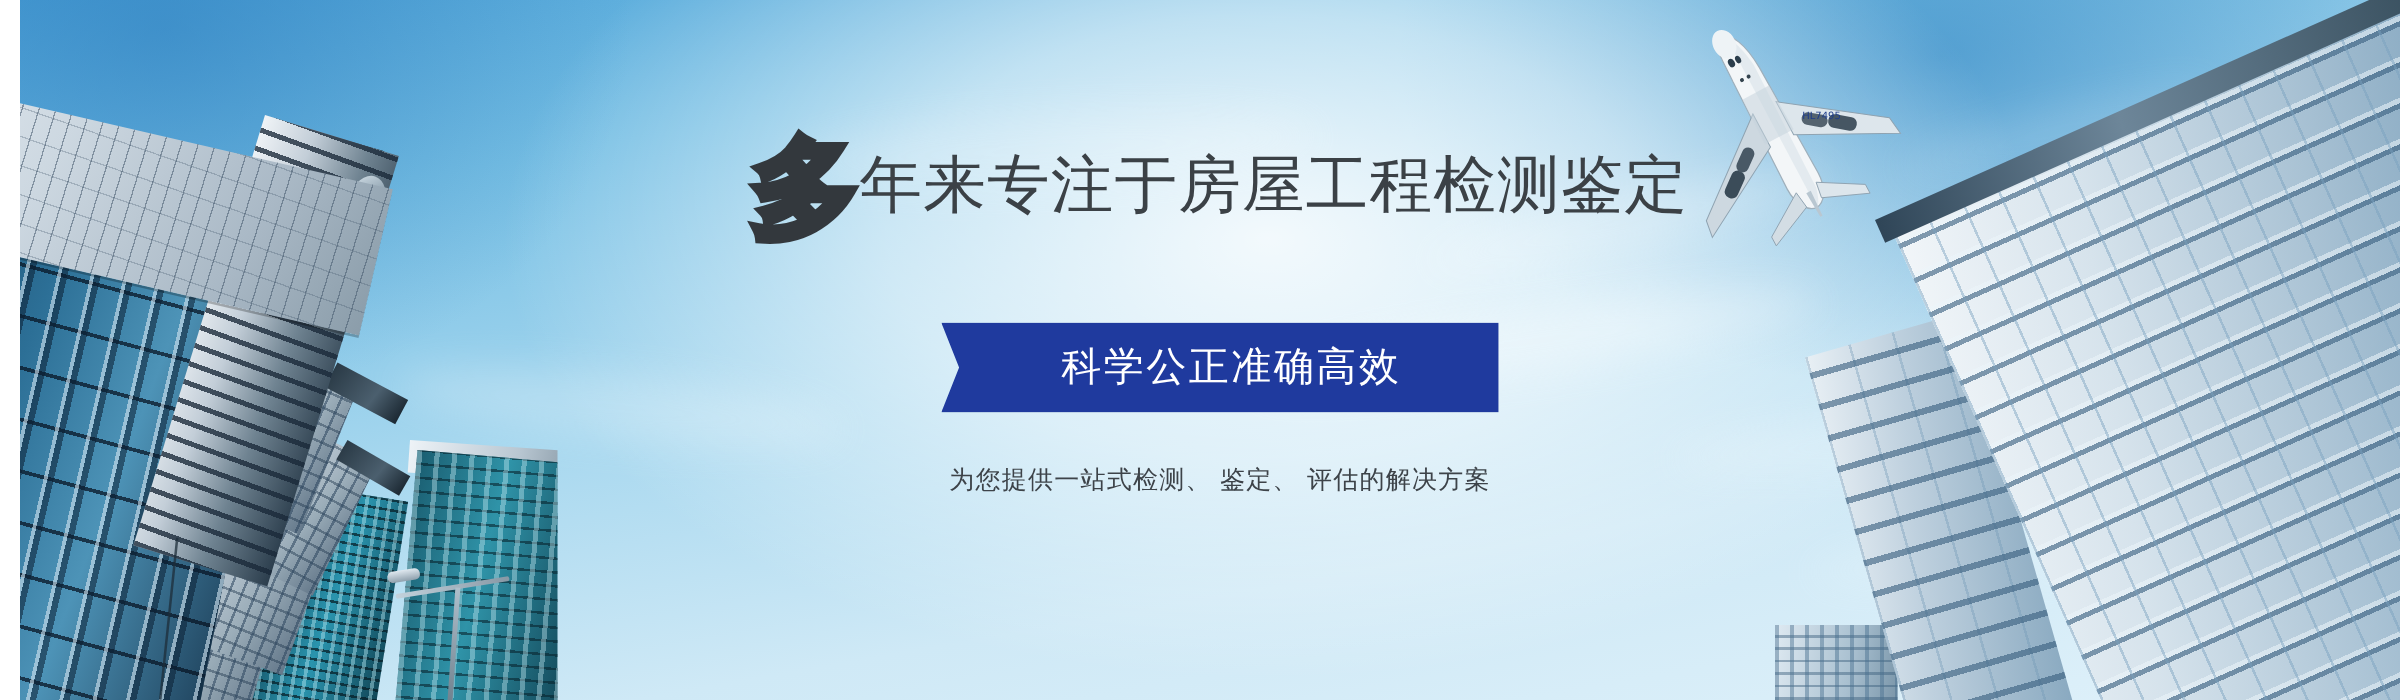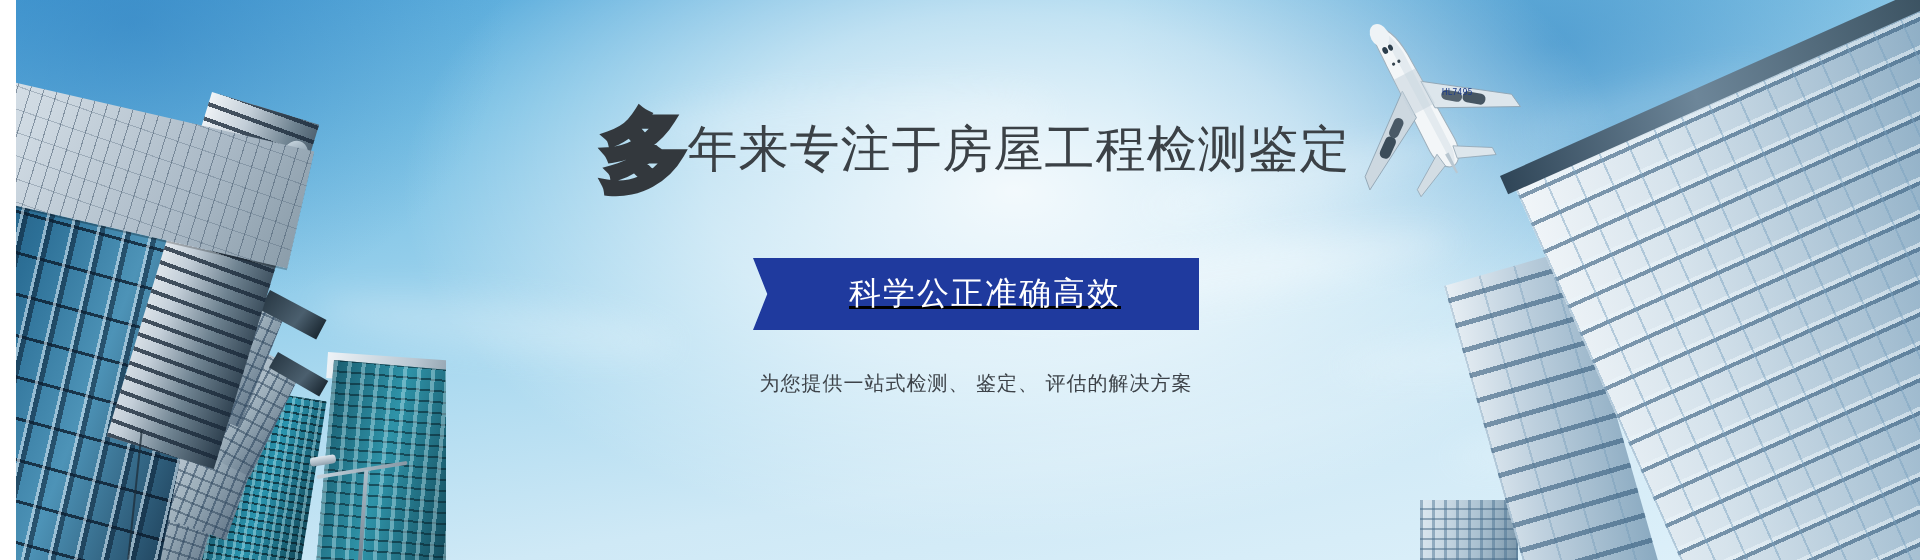--- a/index.html
+++ b/index.html
@@ -327,21 +327,20 @@
     display: flex;
     align-items: center;
     justify-content: center;
     clip-path: polygon(0 0, 100% 0, 100% 100%, 0 100%, 3.2% 50%);
     box-shadow: 0 1px 2px rgba(0,0,0,.10);
   }
   .ribbon-inner {
     display: flex;
     align-items: center;
     padding-left: 18px;
-    text-decoration: underline;
   }
   .ribbon-word {
     color: #ffffff;
     font-size: 32px;
     letter-spacing: 2px;
     font-weight: normal;
     white-space: nowrap;
     font-family: "Liberation Sans", "DejaVu Sans", sans-serif;
   }
 

